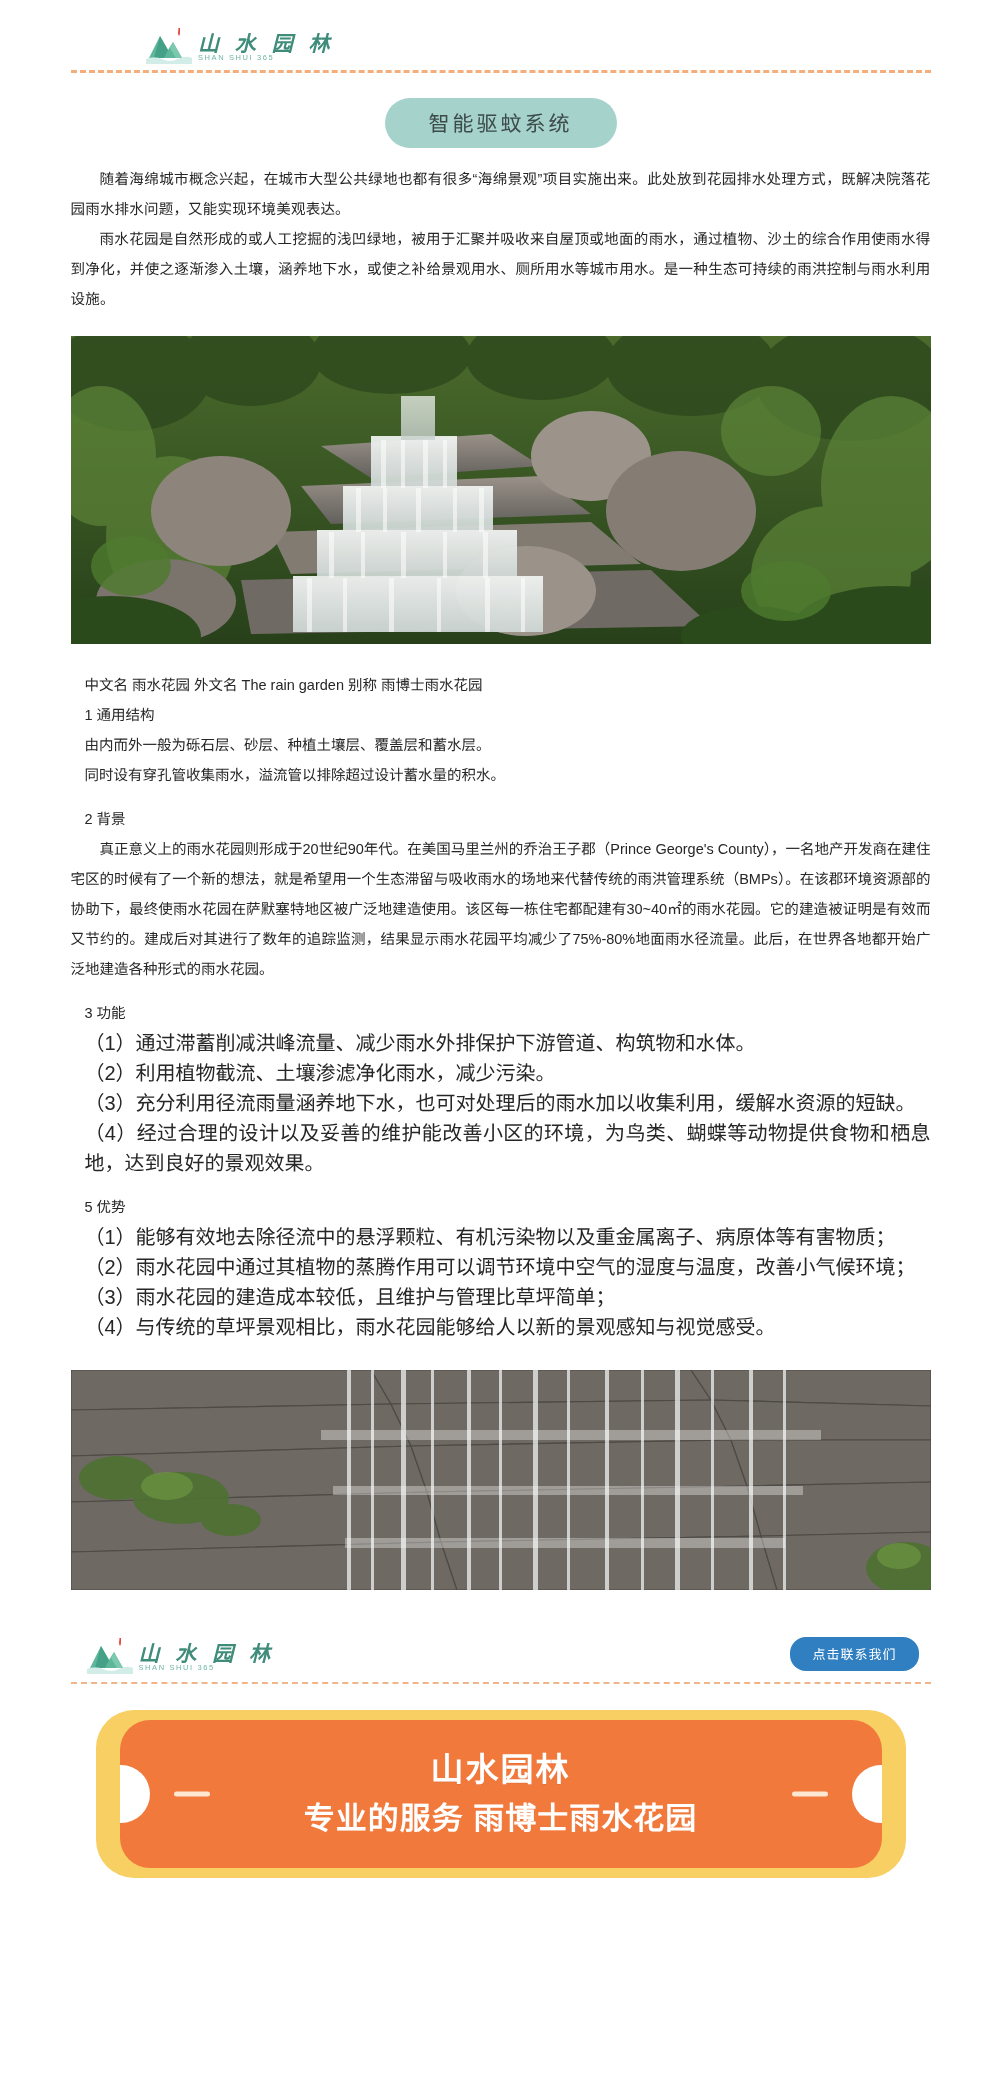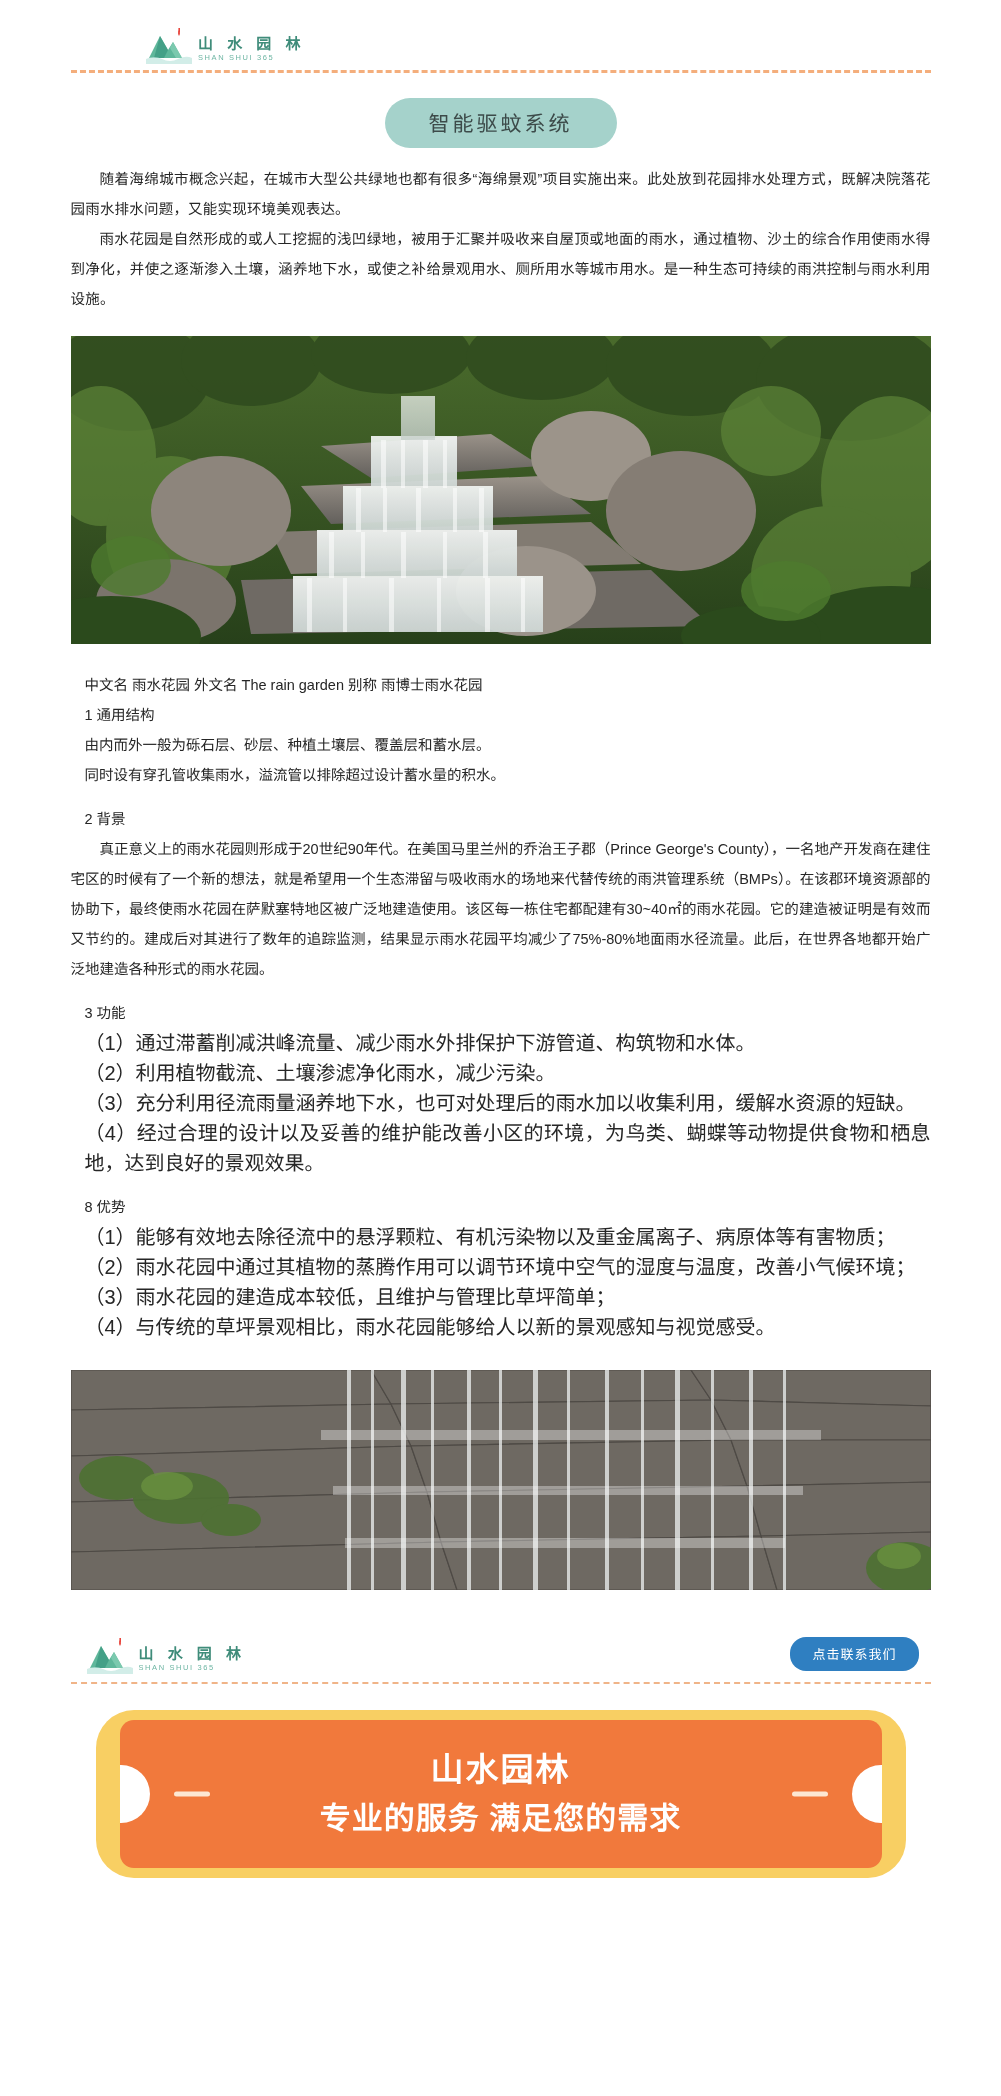--- a/index.html
+++ b/index.html
@@ -33,26 +33,27 @@
     position: relative;
   }
   .logo-text-wrap {
     margin-left: 6px;
     display: flex;
     flex-direction: column;
     justify-content: flex-end;
     padding-bottom: 1px;
   }
   .logo-cn {
-    font-size: 15px;
+    font-size: 21px;
     letter-spacing: 5px;
     color: #3f8c7a;
     line-height: 19px;
     font-weight: 600;
     white-space: nowrap;
+    font-style: italic;
   }
   .logo-en {
     font-size: 7.5px;
     letter-spacing: 1.6px;
     color: #6fb6a4;
     line-height: 10px;
     white-space: nowrap;
   }
   .dash-rule {
     margin: 6px auto 0 auto;
@@ -175,21 +176,21 @@
   .banner-outer {
     position: absolute;
     inset: 0;
     background: #f8cf63;
     border-radius: 38px;
   }
   .banner-inner {
     position: absolute;
     left: 24px; right: 24px; top: 10px; bottom: 10px;
     background: #f1793c;
-    border-radius: 14px;
+    border-radius: 30px;
     display: flex;
     flex-direction: column;
     align-items: center;
     justify-content: center;
     overflow: hidden;
   }
   .notch {
     position: absolute;
     top: 50%;
     transform: translateY(-50%);
@@ -362,21 +363,21 @@
     <div class="sec-gap"></div>
 
     <p class="sec-head">3  功能</p>
     <p class="list-item">（1）通过滞蓄削减洪峰流量、减少雨水外排保护下游管道、构筑物和水体。</p>
     <p class="list-item">（2）利用植物截流、土壤渗滤净化雨水，减少污染。</p>
     <p class="list-item">（3）充分利用径流雨量涵养地下水，也可对处理后的雨水加以收集利用，缓解水资源的短缺。</p>
     <p class="list-item">（4）经过合理的设计以及妥善的维护能改善小区的环境，为鸟类、蝴蝶等动物提供食物和栖息地，达到良好的景观效果。</p>
 
     <div class="sec-gap"></div>
 
-    <p class="sec-head">8  优势</p>
+    <p class="sec-head">5  优势</p>
     <p class="list-item">（1）能够有效地去除径流中的悬浮颗粒、有机污染物以及重金属离子、病原体等有害物质；</p>
     <p class="list-item">（2）雨水花园中通过其植物的蒸腾作用可以调节环境中空气的湿度与温度，改善小气候环境；</p>
     <p class="list-item">（3）雨水花园的建造成本较低，且维护与管理比草坪简单；</p>
     <p class="list-item">（4）与传统的草坪景观相比，雨水花园能够给人以新的景观感知与视觉感受。</p>
   </div>
 
   <div class="photo photo-2">
     <svg viewBox="0 0 860 220" preserveAspectRatio="none" xmlns="http://www.w3.org/2000/svg">
       <defs>
         <linearGradient id="rk2" x1="0" y1="0" x2="0" y2="1">
@@ -463,17 +464,17 @@
   </div>
 
   <div class="banner-wrap">
     <div class="banner-outer"></div>
     <div class="banner-inner">
       <div class="notch notch-l"></div>
       <div class="notch notch-r"></div>
       <div class="banner-dash banner-dash-l"></div>
       <div class="banner-dash banner-dash-r"></div>
       <div class="banner-title">山水园林</div>
-      <div class="banner-sub">专业的服务  满足您的需求</div>
+      <div class="banner-sub">专业的服务  雨博士雨水花园</div>
     </div>
   </div>
 
 </div>
 
 </body></html>

